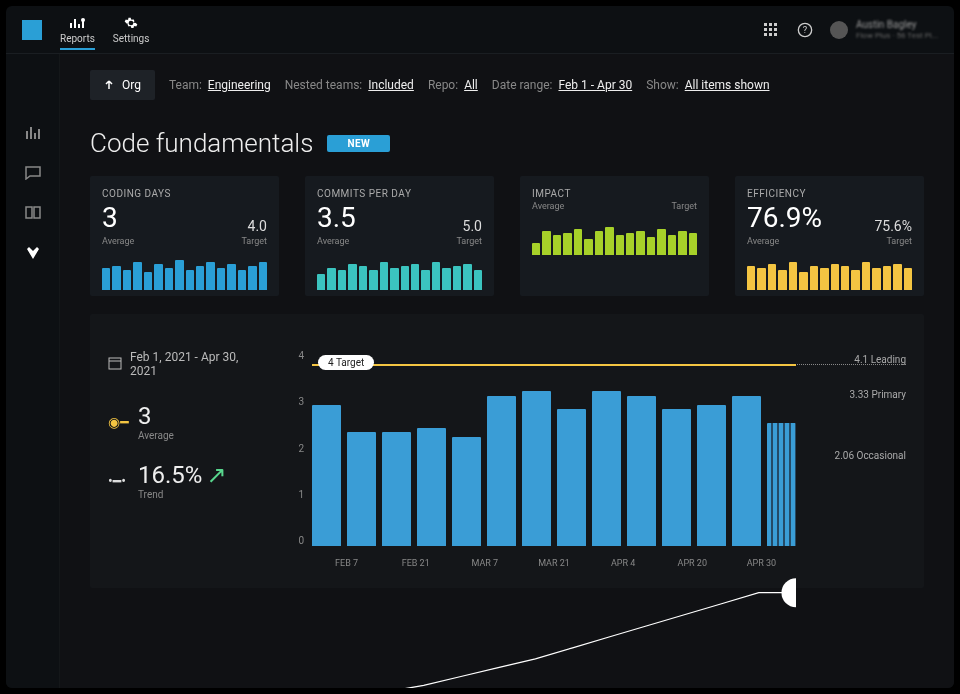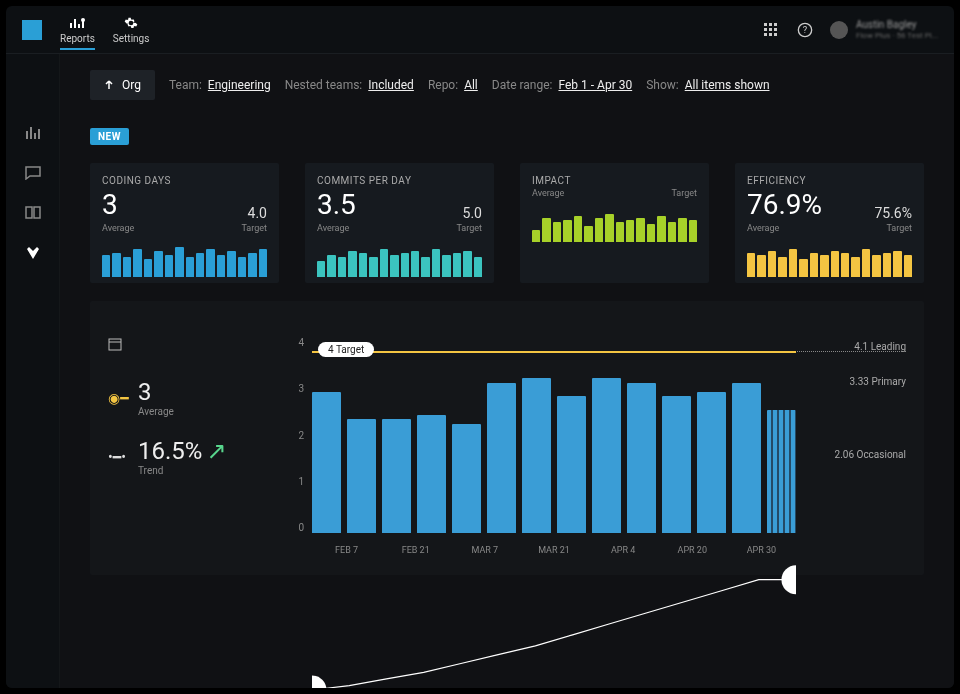--- a/index.html
+++ b/index.html
@@ -27,21 +27,21 @@
   .content { flex: 1; overflow: auto; padding: 16px 30px 0 30px; background: #101114; }
 
   .filterbar { display: flex; align-items: center; gap: 14px; font-size: 12px; color: #999; flex-wrap: wrap; }
   .org-btn { background: #1e2227; color: #fff; padding: 8px 14px; border-radius: 2px; cursor: pointer; display: inline-flex; align-items: center; gap: 8px; font-size: 12px; }
   .flt { display: inline-flex; align-items: center; gap: 6px; }
   .flt .lab { color: #888; }
   .flt .val { color: #eee; text-decoration: underline; cursor: pointer; }
 
   .page-title { display: flex; align-items: center; margin: 28px 0 18px 0; }
   .page-title h1 { font-size: 26px; font-weight: 300; color: #eee; }
-  .new-badge { background: #2a9fd6; color: #fff; font-size: 10px; font-weight: 700; padding: 3px 8px; border-radius: 2px; letter-spacing: .5px; }
+  .new-badge { margin-left: 14px; background: #2a9fd6; color: #fff; font-size: 10px; font-weight: 700; padding: 3px 20px; border-radius: 2px; letter-spacing: .5px; }
 
   .kpi-row { display: flex; gap: 26px; }
   .kpi { flex: 1; background: #161a1f; border-radius: 2px; padding: 12px 12px 6px 12px; }
   .kpi-title { font-size: 10px; color: #aaa; letter-spacing: .5px; }
   .kpi-line { display: flex; align-items: flex-end; justify-content: space-between; margin-top: 2px; }
   .kpi-val { font-size: 28px; font-weight: 400; color: #fff; }
   .kpi-tgt { font-size: 14px; color: #ddd; }
   .kpi-sub { display: flex; justify-content: space-between; font-size: 9px; color: #888; margin-top: 2px; }
   .spark { height: 40px; margin-top: 4px; display: flex; align-items: flex-end; gap: 2px; }
   .spark div { flex: 1; border-radius: 1px 1px 0 0; }
@@ -183,20 +183,21 @@
             <span class="lab">Date range:</span>
             <span class="val">Feb 1 - Apr 30</span>
           </span>
         <span class="flt">
             <span class="lab">Show:</span>
             <span class="val">All items shown</span>
           </span>
       </div>
 
       <div class="page-title">
+        <h1>Code fundamentals</h1>
         <span class="new-badge">NEW</span>
       </div>
 
       <div class="kpi-row">
           <div class="kpi">
     <div class="kpi-title">CODING DAYS</div>
     <div class="kpi-line">
       <span class="kpi-val">3</span>
       <span class="kpi-tgt">4.0</span>
     </div>
@@ -310,20 +311,21 @@
 
       <div class="detail-panel">
 
         <div class="detail-body">
           <div class="detail-side">
             <div class="dateline">
               <span><svg width="14" height="14" viewBox="0 0 14 14">
                     <rect x="1" y="2" width="12" height="11" fill="none" stroke="currentColor"></rect>
                     <path d="M1 5h12" stroke="currentColor"></path>
                   </svg></span>
+              <span>Feb 1, 2021 - Apr 30, 2021</span>
             </div>
             <div class="metric-row">
               <span class="metric-icn">◉━</span>
               <div>
                 <div class="metric-val">3</div>
                 <div class="metric-lab">Average</div>
               </div>
             </div>
             <div class="metric-row">
               <span class="metric-icn white">•━•</span>
@@ -362,21 +364,21 @@
                 <div class="bar last" style="height: 62.7907%;"></div>
               </div>
             <svg class="trendline" preserveAspectRatio="none" viewBox="0 0 100 196">
                 <polyline points="0,72.93023255813951 7.6923076923076925,72.01860465116278 15.384615384615385,70.65116279069767 23.076923076923077,69.28372093023256 30.76923076923077,67.46046511627907 38.46153846153847,65.63720930232559 46.15384615384615,63.8139534883721 53.84615384615385,61.53488372093021 61.53846153846154,59.25581395348837 69.23076923076923,56.9767441860465 76.92307692307693,54.69767441860464 84.61538461538461,52.418604651162795 92.3076923076923,50.13953488372091 100,50.13953488372091" fill="none" stroke="#fff" stroke-width="1.2" vector-effect="non-scaling-stroke"></polyline>
 <circle cx="0" cy="72.93023255813951" r="3" fill="#fff" vector-effect="non-scaling-stroke"></circle>
 <circle cx="100" cy="50.13953488372091" r="3" fill="#fff" vector-effect="non-scaling-stroke"></circle>
               </svg>
             <div class="legend">
                 <div style="top: 9.11628px;">4.1 Leading</div>
                 <div style="top: 44.214px;">3.33 Primary</div>
-                <div style="top: 117px;">2.06 Occasional</div>
+                <div style="top: 105px;">2.06 Occasional</div>
               </div>
             <div class="xaxis">
                 <span>FEB 7</span>
                 <span>FEB 21</span>
                 <span>MAR 7</span>
                 <span>MAR 21</span>
                 <span>APR 4</span>
                 <span>APR 20</span>
                 <span>APR 30</span>
               </div>

